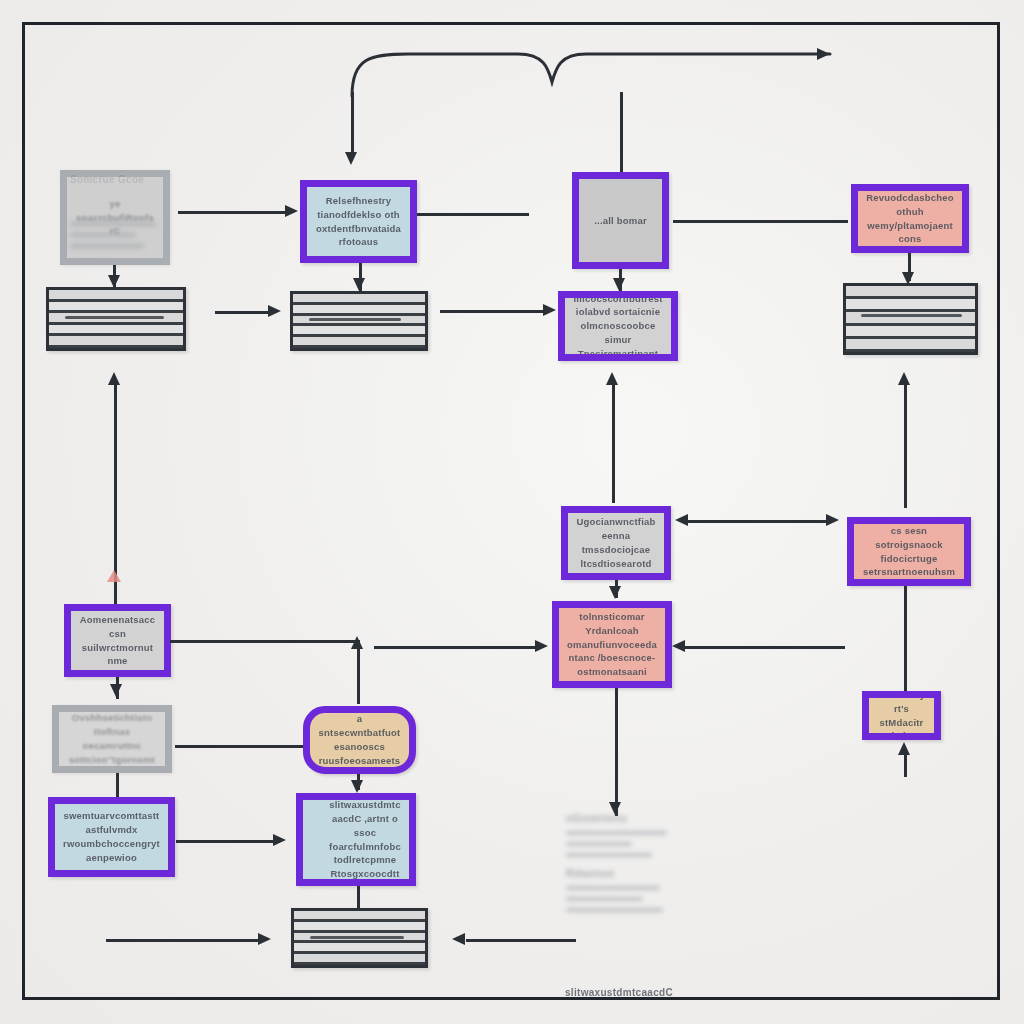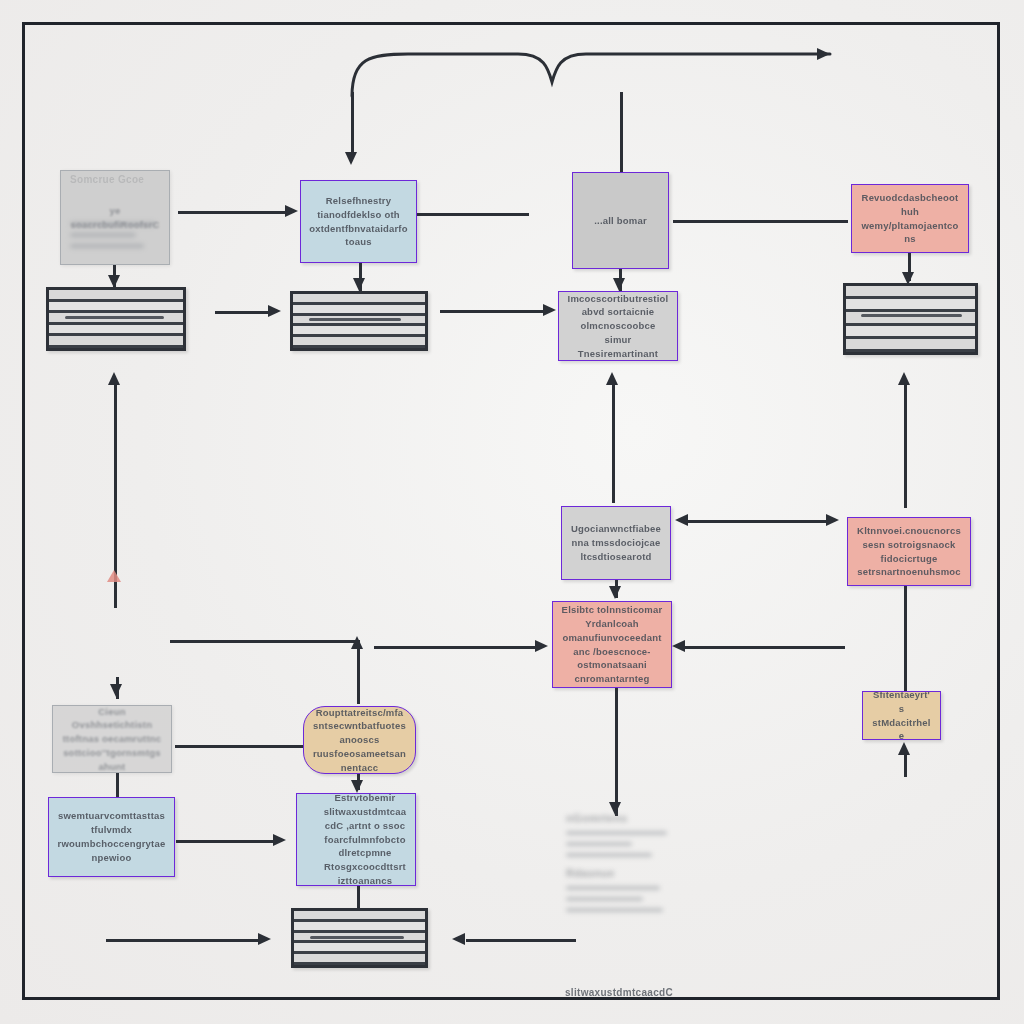--- a/index.html
+++ b/index.html
@@ -3,21 +3,21 @@
 <meta charset="utf-8">
 <style>
   html,body{margin:0;padding:0;background:#ffffff;}
   body{font-family:"Liberation Sans",sans-serif;}
   #stage{position:relative;width:1024px;height:1024px;background:#f2f2f1;overflow:hidden;}
   #stage:before{content:"";position:absolute;inset:0;
     background:radial-gradient(ellipse at 62% 42%, #f7f7f6 0%, #efeeed 55%, #eceae9 100%);}
   .frame{position:absolute;left:22px;top:22px;width:978px;height:978px;
     border:3px solid #20242b;box-sizing:border-box;background:transparent;}
 
-  .node{position:absolute;box-sizing:border-box;border:1px solid #6d28d9;
+  .node{position:absolute;box-sizing:border-box;border:7px solid #6d28d9;
     display:flex;align-items:center;justify-content:center;text-align:center;
     padding:6px 8px;overflow:hidden;box-shadow:2px 2px 3px rgba(0,0,0,.13);}
   .node .txt{font-size:9.5px;line-height:1.45;color:#4a4f58;letter-spacing:.2px;
     filter:blur(.55px);opacity:.88;word-break:break-word;font-weight:600;}
   .n-grey{background:#c9c9c9;}
   .n-grey2{background:#d2d2d2;}
   .n-blue{background:#c3d9e2;}
   .n-pink{background:#eeb0a5;}
   .n-tan{background:#e6cda5;}
   .soft{border-color:#9aa0a6;box-shadow:1px 1px 4px rgba(0,0,0,.10);opacity:.82;}
@@ -197,20 +197,24 @@
 
   <div class="node n-tan" style="left:862px;top:691px;width:79px;height:49px;">
     <span class="txt">Sfitentaeyrt's
 stMdacitrhele</span>
   </div>
 
 
   <div class="ln v" style="left:904px;top:752px;height:25px;"></div>
   <div class="ah ah-u" style="left:898px;top:742px;"></div>
 
+  <div class="node n-grey2" style="left:64px;top:604px;width:107px;height:73px;">
+    <span class="txt">Aomenenatsacccsn
+suilwrctmornutnme</span>
+  </div>
 
   <div class="node n-grey2 soft" style="left:52px;top:705px;width:120px;height:68px;">
     <span class="txt">Cieun Ovshhsetichtistn
 ttoftnas oecamruttnc
 sottcioo''tgornsmtgsahunt</span>
   </div>
 
   <div class="node n-blue" style="left:48px;top:797px;width:127px;height:80px;">
     <span class="txt">swemtuarvcomttasttastfulvmdx
 rwoumbchoccengrytaenpewioo</span>

